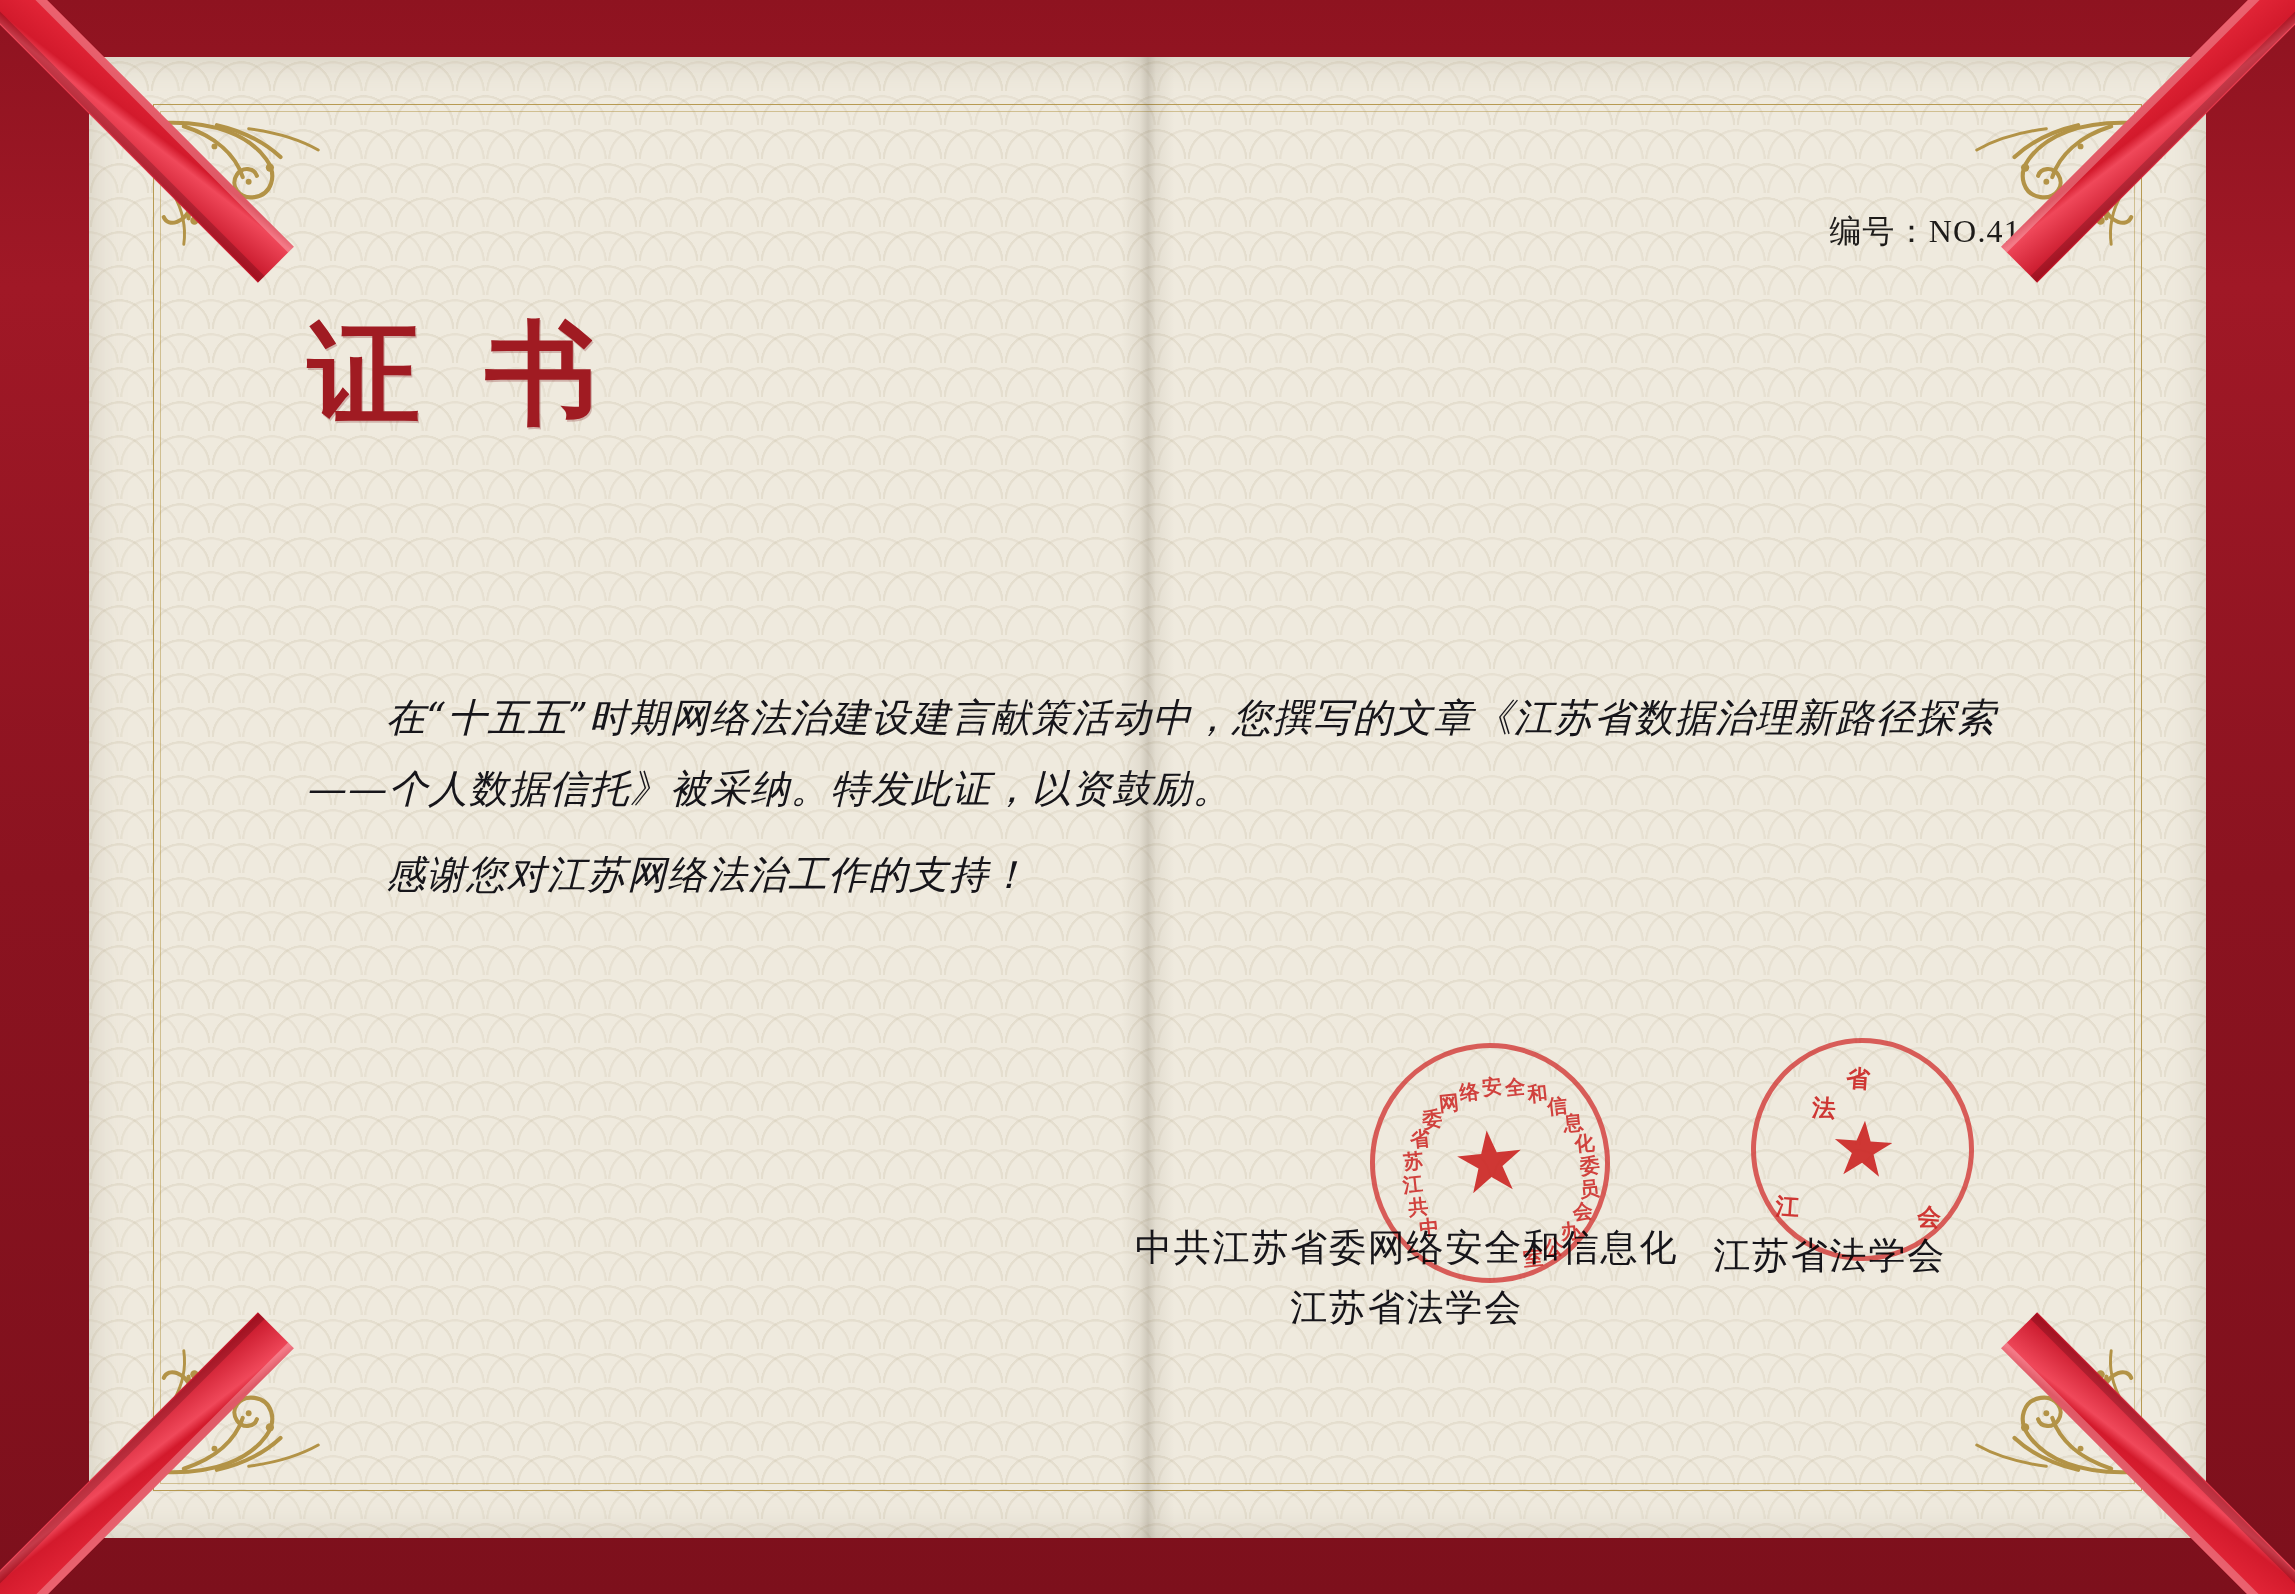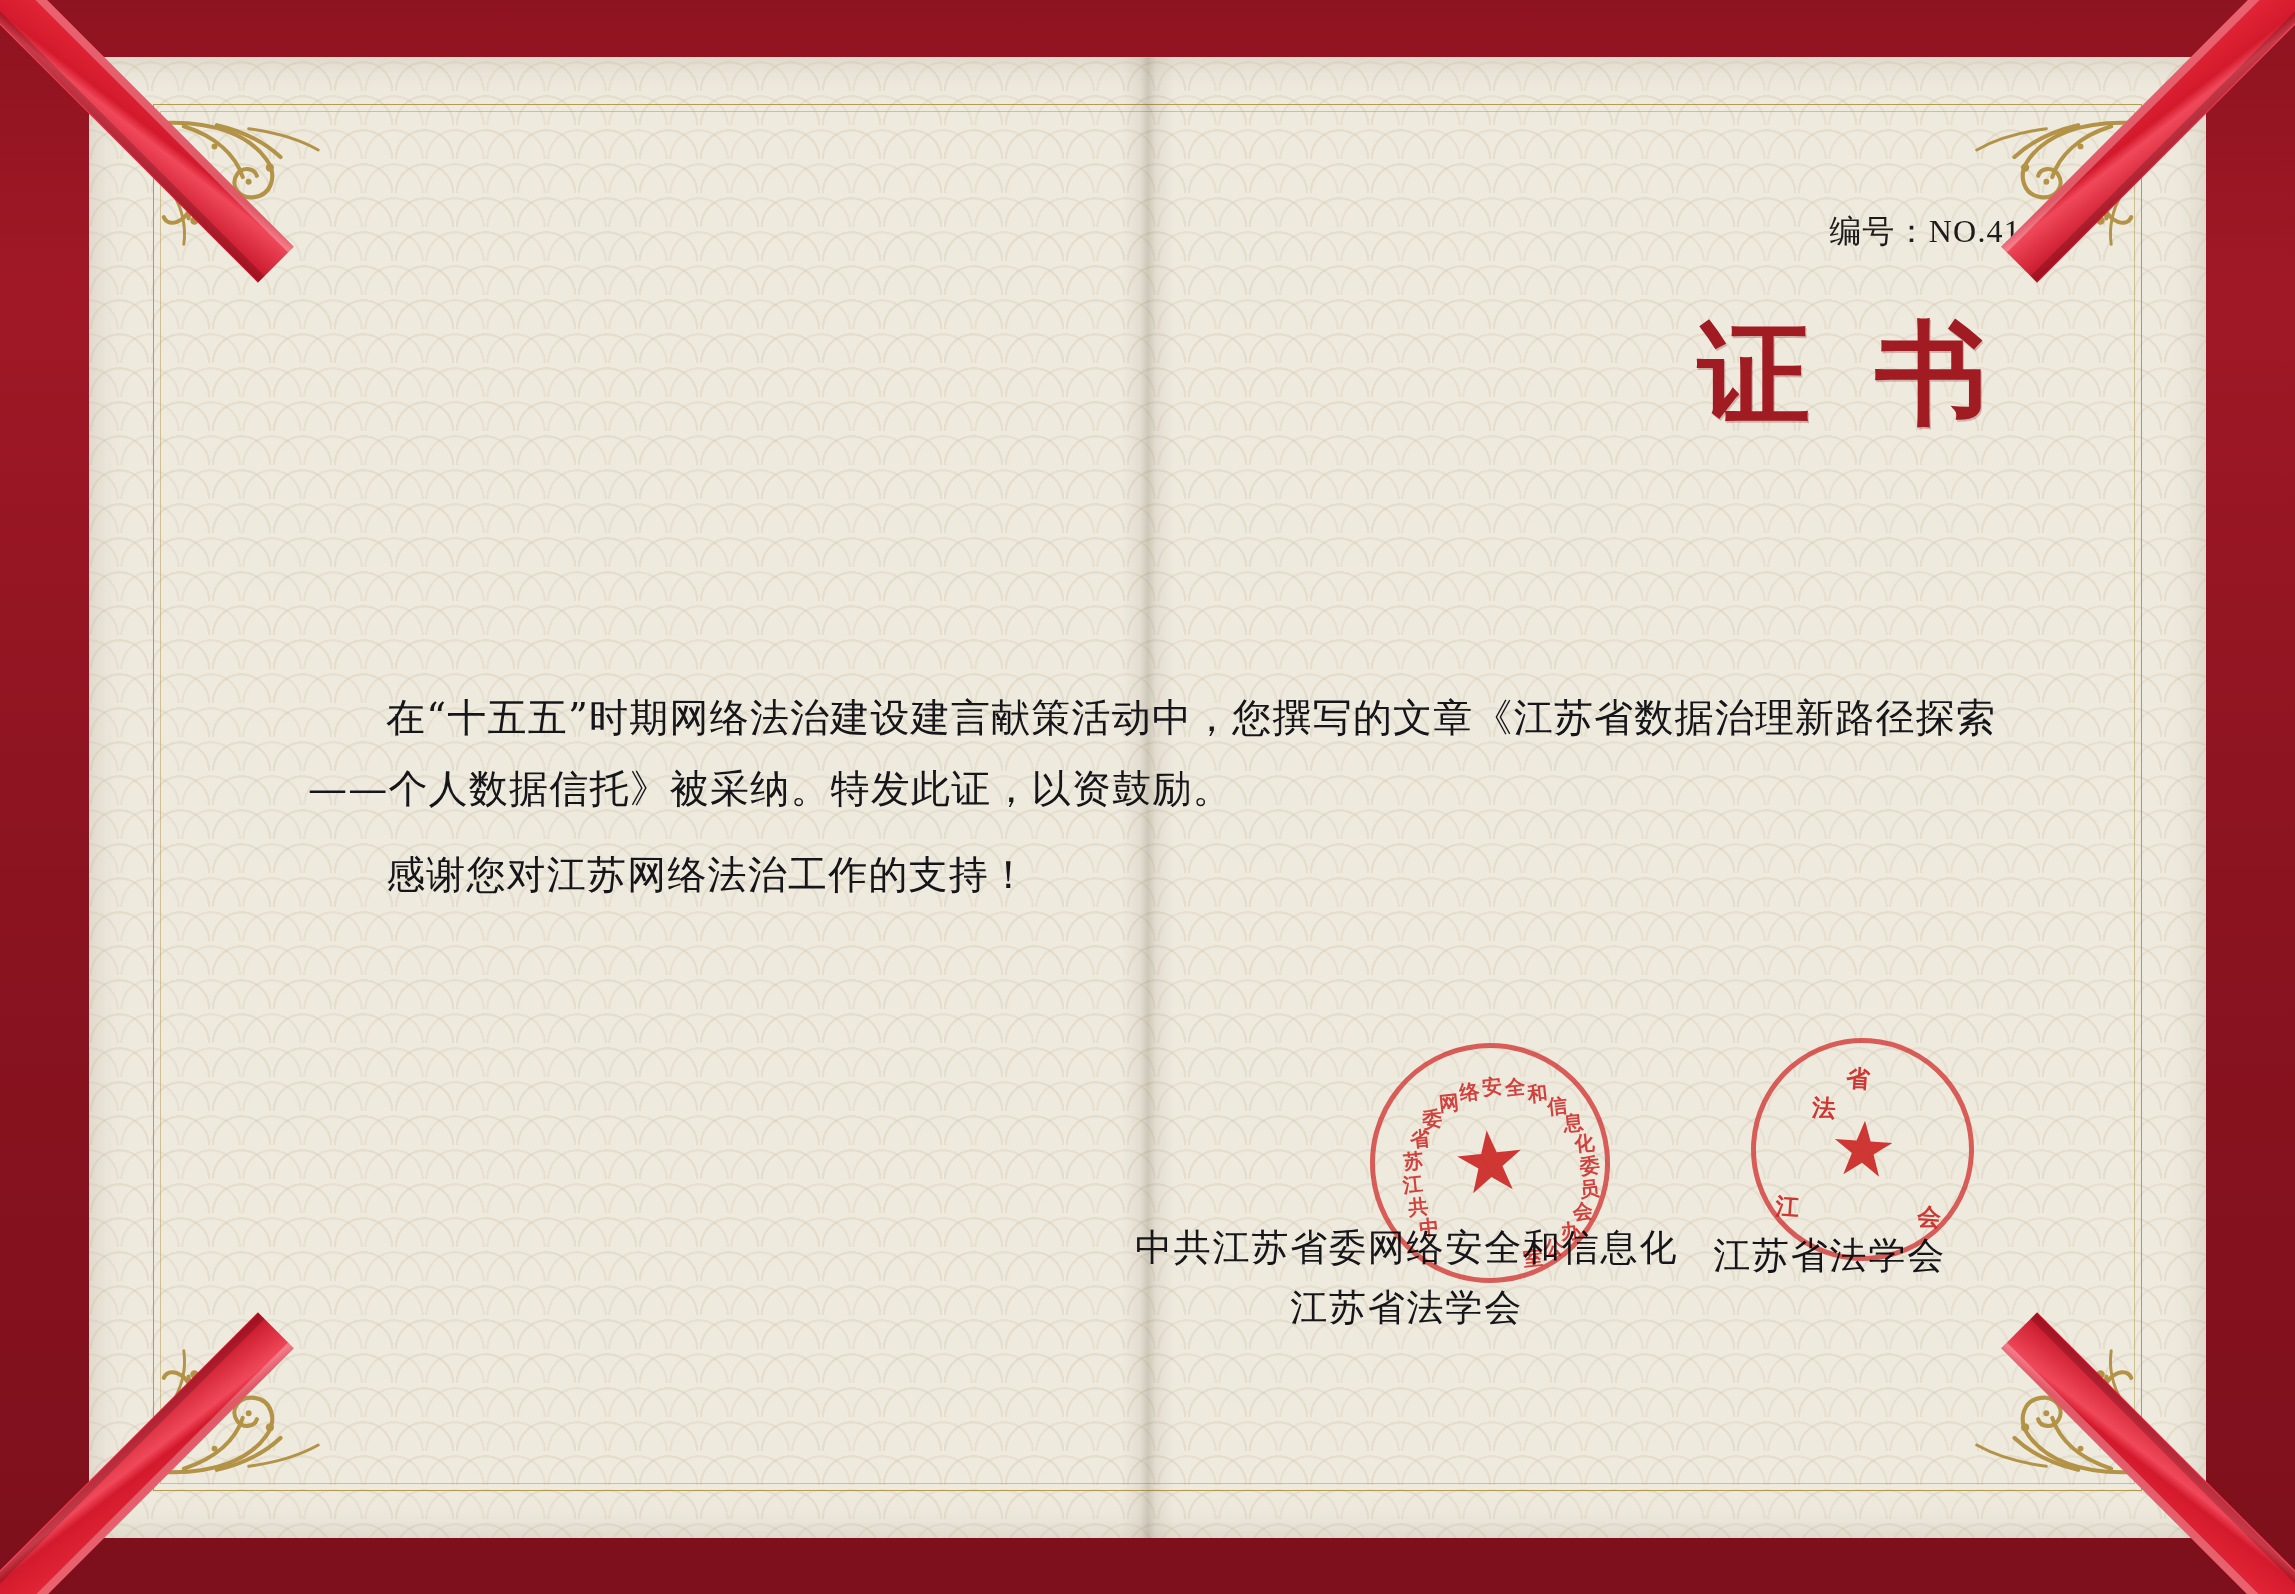--- a/index.html
+++ b/index.html
@@ -136,21 +136,21 @@
     color: #1e1c1a;
     font-family: "Liberation Serif", serif;
     text-align: right;
   }
 
   .cert-title {
     position: absolute;
     left: 0;
     right: 0;
     top: 136px;
-    text-align: right;
+    text-align: left;
     color: #a01b22;
     font-size: 112px;
     letter-spacing: 65px;
     text-indent: 65px;
     font-weight: 700;
     font-family: "DejaVu Serif", "Liberation Serif", serif;
     text-shadow: 1.2px 1.8px 0 rgba(120,20,25,.25);
   }
 
   .salutation {
@@ -181,21 +181,21 @@
     left: 65px;
     right: 23.6px;
     top: 520px;
     font-size: 39px;
     line-height: 1.82;
     color: #16151a;
     letter-spacing: 1.2px;
     font-family: "DejaVu Serif", "Liberation Serif", serif;
   }
   .body-text p { margin: 0 0 15.4px 0; }
-  .body-text p.indent { text-indent: 2em; }
+  .body-text p.indent { text-indent: 2em; font-style: italic; }
 
   .signature {
     position: absolute;
     right: 106px;
     bottom: 100px;
     text-align: center;
     color: #16151a;
     font-size: 37px;
     line-height: 1.62;
     letter-spacing: 1.8px;

